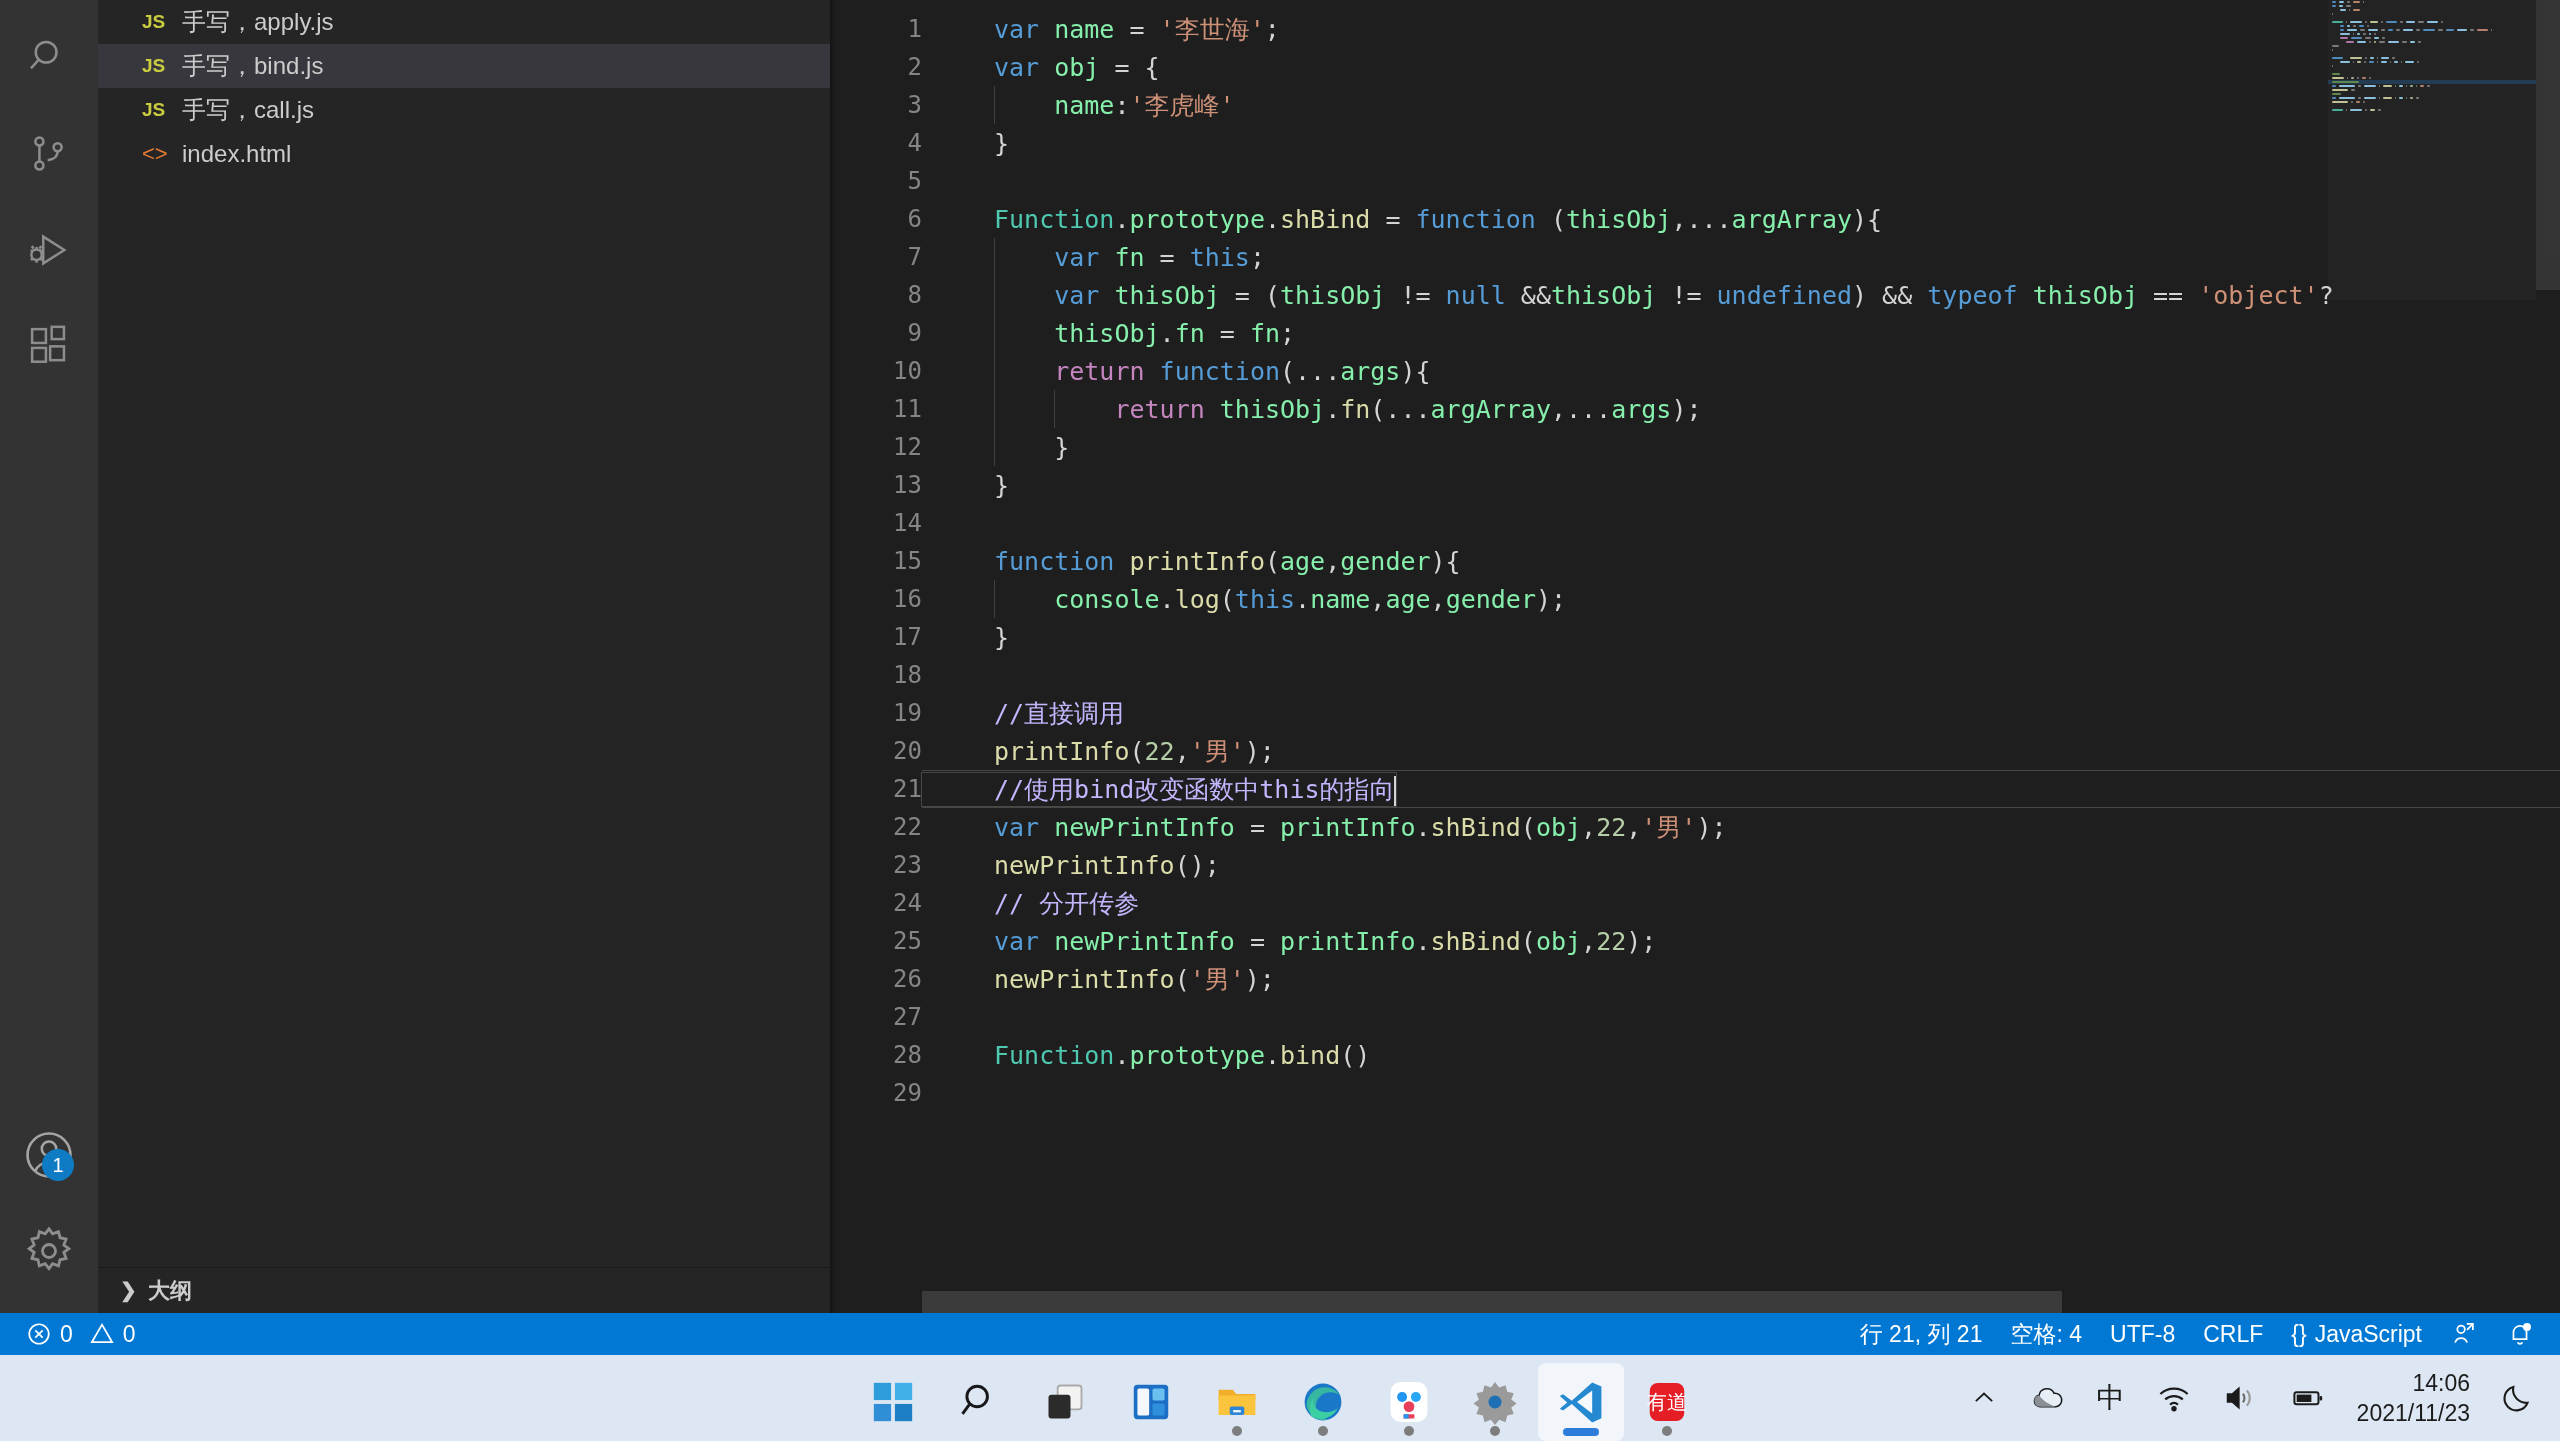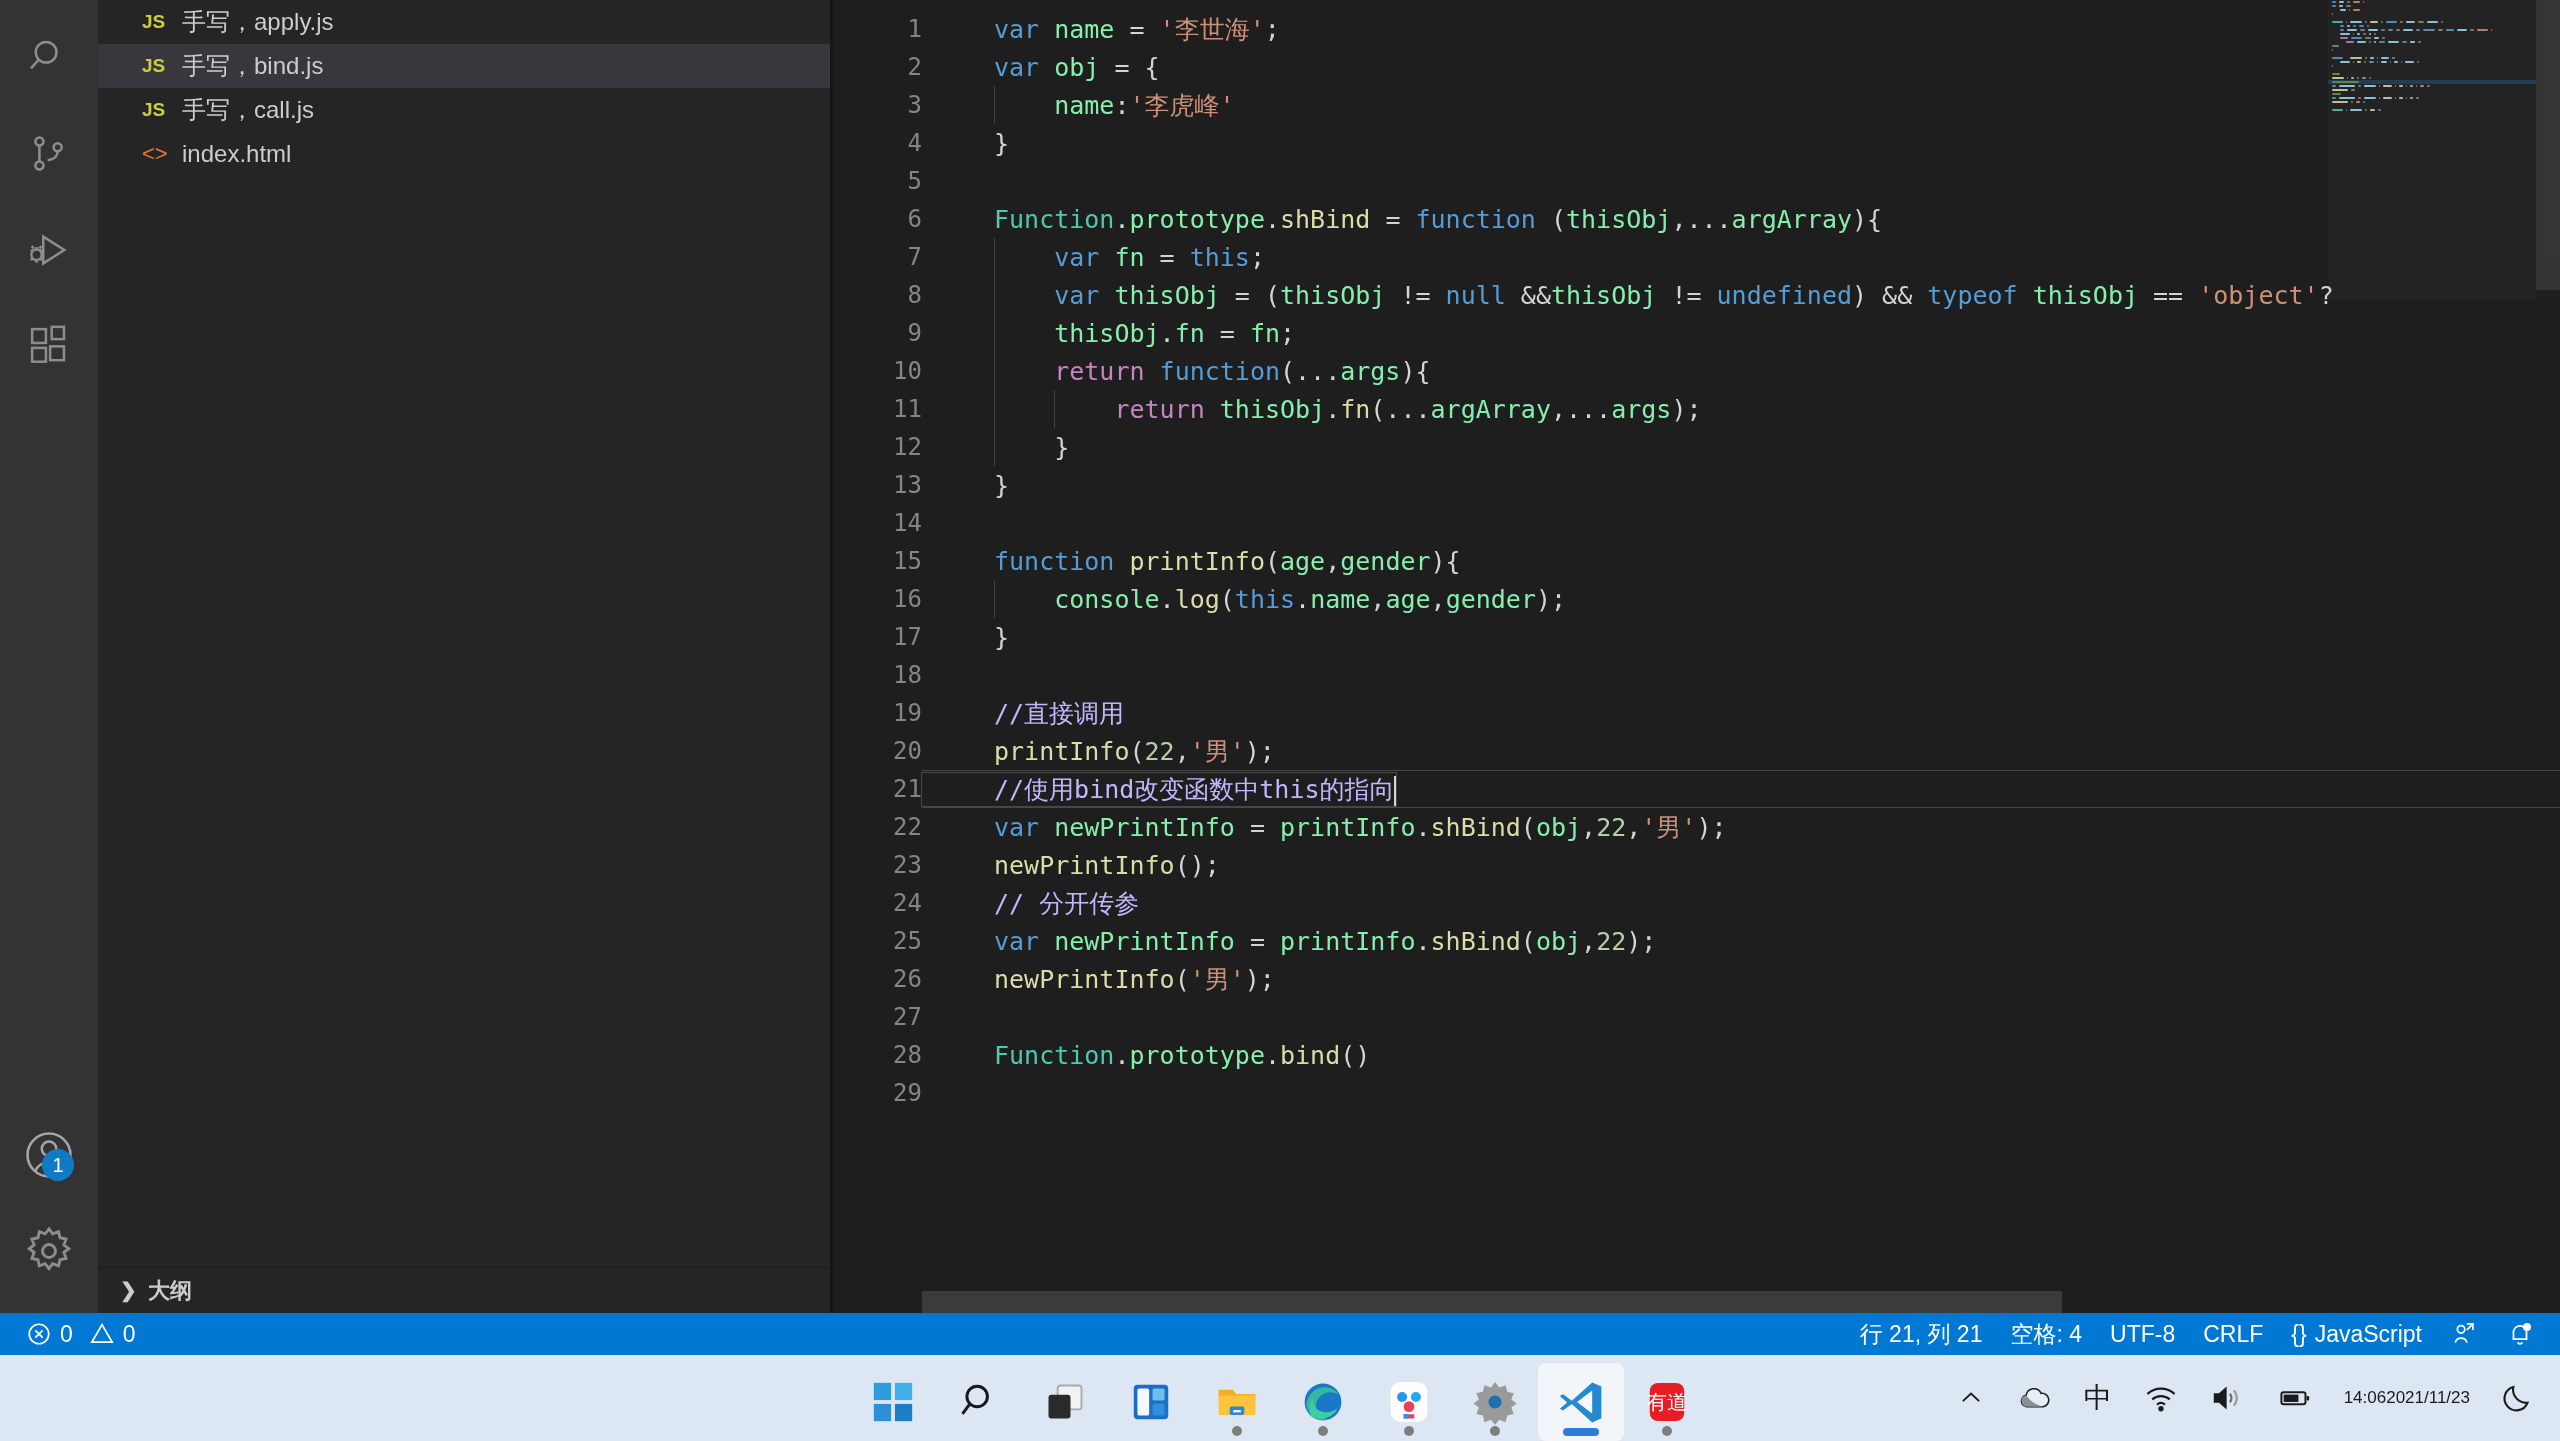--- a/index.html
+++ b/index.html
@@ -175,22 +175,22 @@
   }
   #tray {
     position: absolute; right: 22px; display: flex; align-items: center;
     gap: 0; height: 86px; color: #1b1b1b;
   }
   .tray-item {
     height: 86px; display: flex; align-items: center; justify-content: center;
     padding: 0 16px;
   }
   #clock {
-    display: flex; flex-direction: row; align-items: flex-end;
-    font-size: 17px; line-height: 30px; color: #1b1b1b; padding: 0 14px;
+    display: flex; flex-direction: column; align-items: flex-end;
+    font-size: 23px; line-height: 30px; color: #1b1b1b; padding: 0 14px;
     font-family: "Liberation Sans", sans-serif;
   }
 </style>
 </head>
 <body>
 
 <div id="app">
 
   <div id="vscode">
     <div id="vscode-body">

